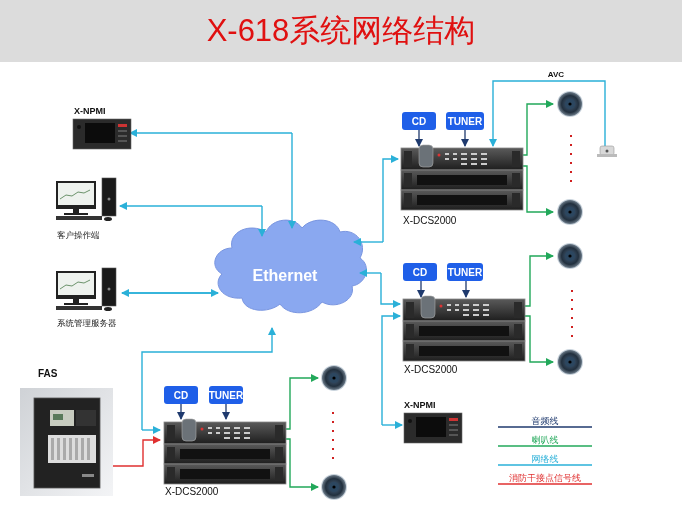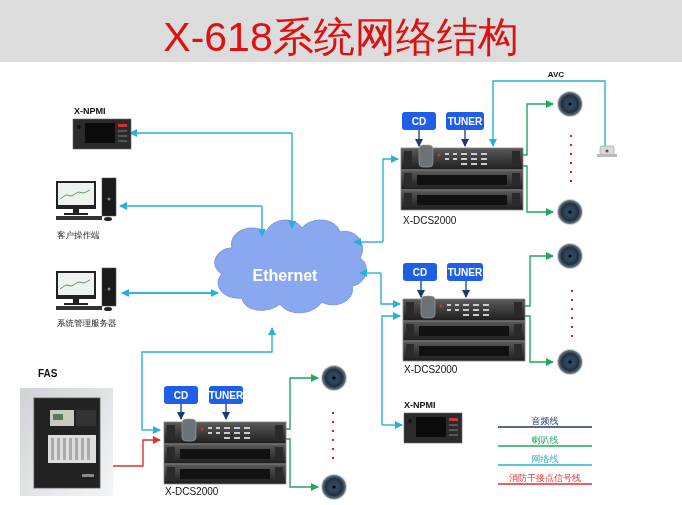--- a/index.html
+++ b/index.html
@@ -1,18 +1,18 @@
 <!DOCTYPE html>
 <html><head>
 <meta charset="utf-8">
 <style>
   html,body{margin:0;padding:0;background:#fff;}
   body{width:682px;height:505px;position:relative;overflow:hidden;font-family:"Liberation Sans",sans-serif;}
   .title-bar{position:absolute;left:0;top:0;width:682px;height:62px;background:#dcdcdc;}
-  .title{position:absolute;left:0;top:10px;width:682px;text-align:center;color:#e01010;font-size:41px;font-family:"Liberation Sans","DejaVu Sans",sans-serif;letter-spacing:0px;}
+  .title{position:absolute;left:0;top:10px;width:682px;text-align:center;color:#e01010;font-size:31px;font-family:"Liberation Sans","DejaVu Sans",sans-serif;letter-spacing:0px;}
   svg#diagram{position:absolute;left:0;top:0;}
   .lbl{font-family:"Liberation Sans",sans-serif;font-weight:bold;font-size:10px;fill:#111;}
   .lbl-n{font-family:"Liberation Sans",sans-serif;font-size:10px;fill:#111;}
   .lbl-cn{font-family:"DejaVu Serif",serif;font-size:8.5px;fill:#222;}
   .btn-text{font-family:"Liberation Sans",sans-serif;font-weight:bold;font-size:10px;fill:#fff;}
   .eth-text{font-family:"Liberation Sans",sans-serif;font-weight:bold;font-size:16px;fill:#fff;}
   .legend-text{font-family:"DejaVu Serif",serif;font-size:9px;}
 </style>
 </head>
 <body>

